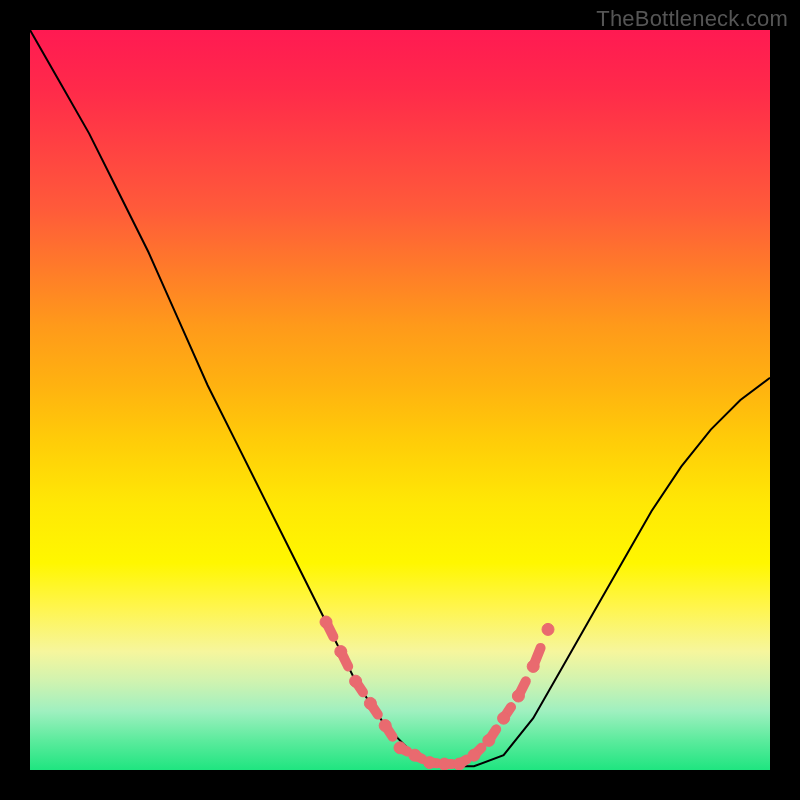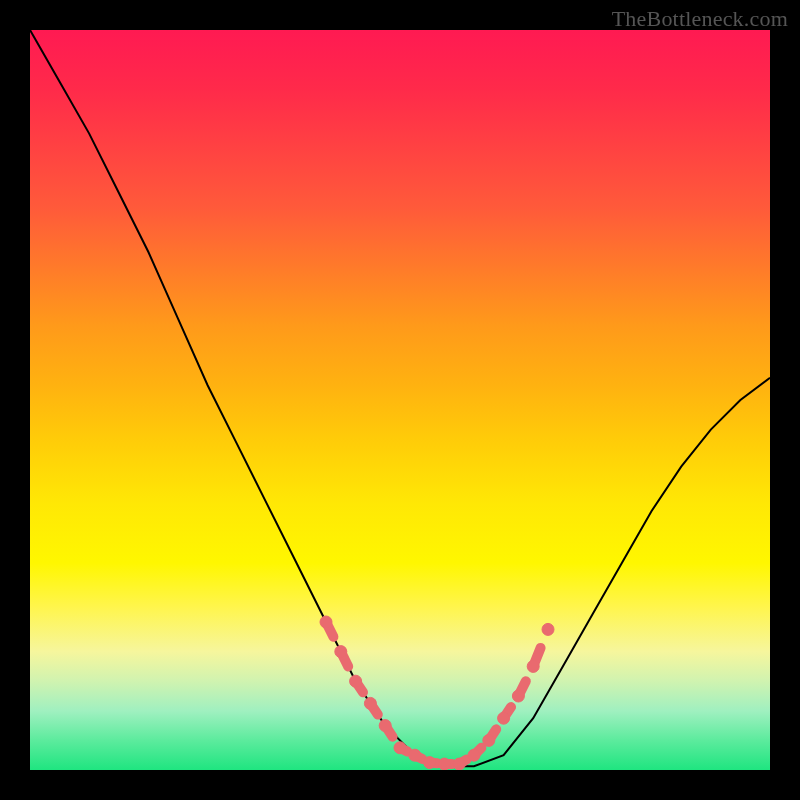--- a/index.html
+++ b/index.html
@@ -33,21 +33,21 @@
       #a0f0c0 92%,
       #5ceb9d 96%,
       #1fe580 100%
     );
   }
   .watermark {
     position: absolute;
     top: 6px;
     right: 12px;
     color: #555;
-    font-family: Liberation Serif, serif;
+    font-family: Liberation Sans, sans-serif;
     font-size: 22px;
     letter-spacing: 0.2px;
     user-select: none;
   }
   svg.curve {
     position: absolute;
     left: 0; top: 0;
     width: 100%;
     height: 100%;
   }

